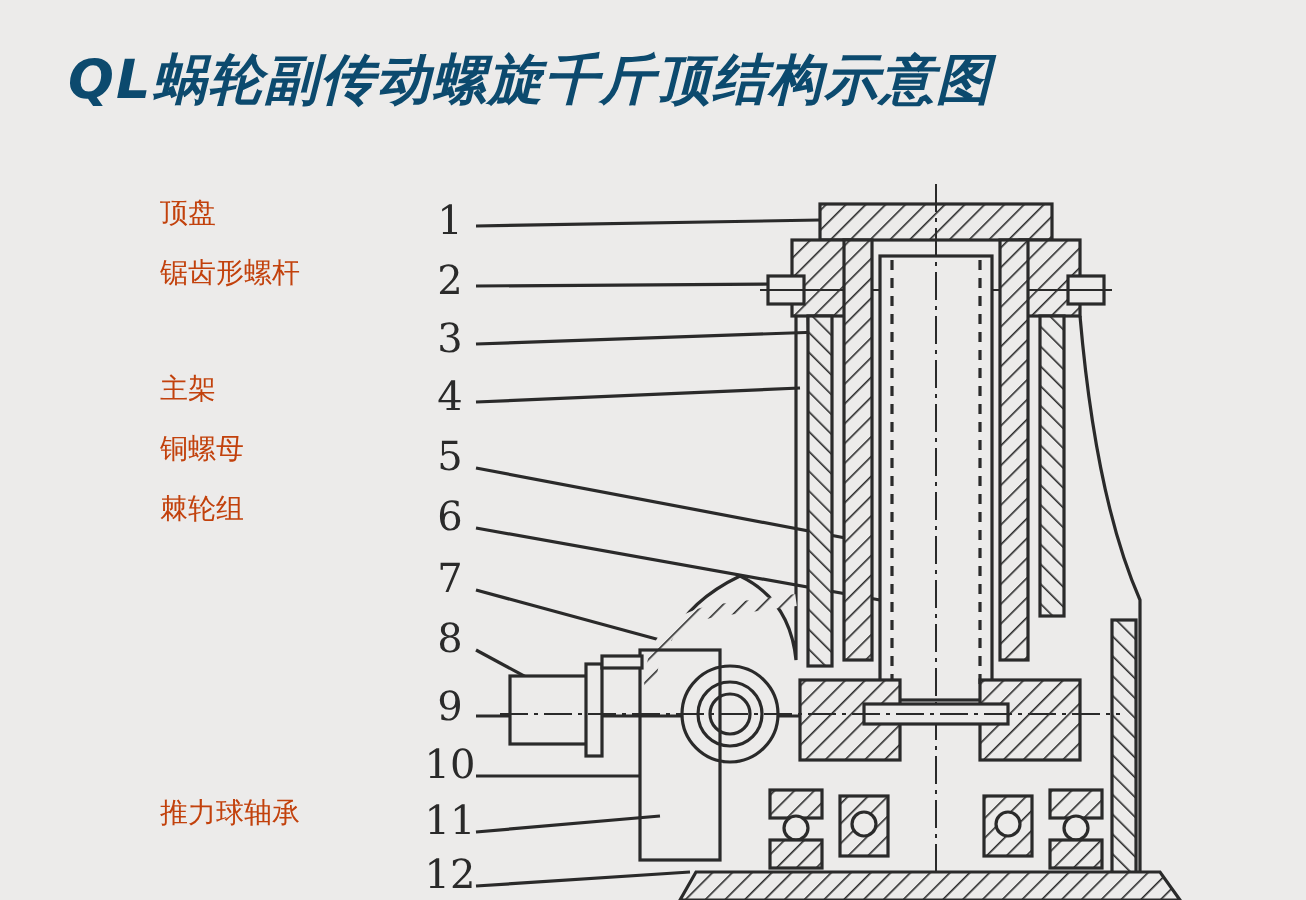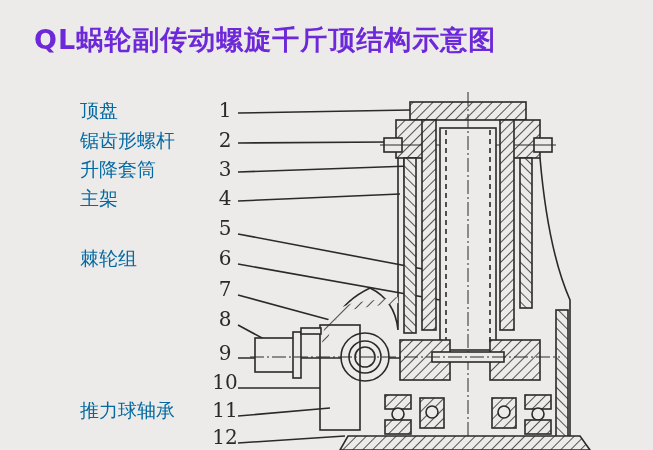--- a/index.html
+++ b/index.html
@@ -4,31 +4,32 @@
 <style>
   html, body { margin: 0; padding: 0; }
   body {
     width: 653px; height: 450px; overflow: hidden;
     background: #ecebea;
     font-family: "DejaVu Sans", "Liberation Sans", sans-serif;
     position: relative;
   }
   .title {
     position: absolute; left: 34px; top: 22px;
-    font-size: 27px; font-weight: bold; color: #6d28d9;
+    font-size: 27px; font-weight: bold; color: #0c4a6e;
     letter-spacing: 1px; white-space: nowrap;
     font-family: "DejaVu Sans", sans-serif;
+    font-style: italic;
   }
   .labels { position: absolute; left: 80px; top: 98px; }
   .label-row {
     position: absolute; left: 0; height: 28px; width: 180px;
   }
   .label-name {
     position: absolute; left: 0; top: 0;
-    font-size: 19px; color: #0369a1; white-space: nowrap;
+    font-size: 14px; color: #c2410c; white-space: nowrap;
     font-family: "DejaVu Sans", sans-serif;
   }
   .label-num {
     position: absolute; left: 130px; top: 0; width: 30px; text-align: center;
     font-size: 20px; color: #2a2a2a;
     font-family: "DejaVu Serif", "Liberation Serif", serif;
   }
   svg.drawing { position: absolute; left: 0; top: 0; }
 </style>
 </head>
@@ -39,28 +40,28 @@
 <div class="labels">
   <div class="label-row" style="top:0px">
     <span class="label-name">顶盘</span>
     <span class="label-num">1</span>
   </div>
   <div class="label-row" style="top:30px">
     <span class="label-name">锯齿形螺杆</span>
     <span class="label-num">2</span>
   </div>
   <div class="label-row" style="top:59px">
-    <span class="label-name">升降套筒</span>
     <span class="label-num">3</span>
   </div>
   <div class="label-row" style="top:88px">
     <span class="label-name">主架</span>
     <span class="label-num">4</span>
   </div>
   <div class="label-row" style="top:118px">
+    <span class="label-name">铜螺母</span>
     <span class="label-num">5</span>
   </div>
   <div class="label-row" style="top:148px">
     <span class="label-name">棘轮组</span>
     <span class="label-num">6</span>
   </div>
   <div class="label-row" style="top:179px">
     <span class="label-num">7</span>
   </div>
   <div class="label-row" style="top:209px">

